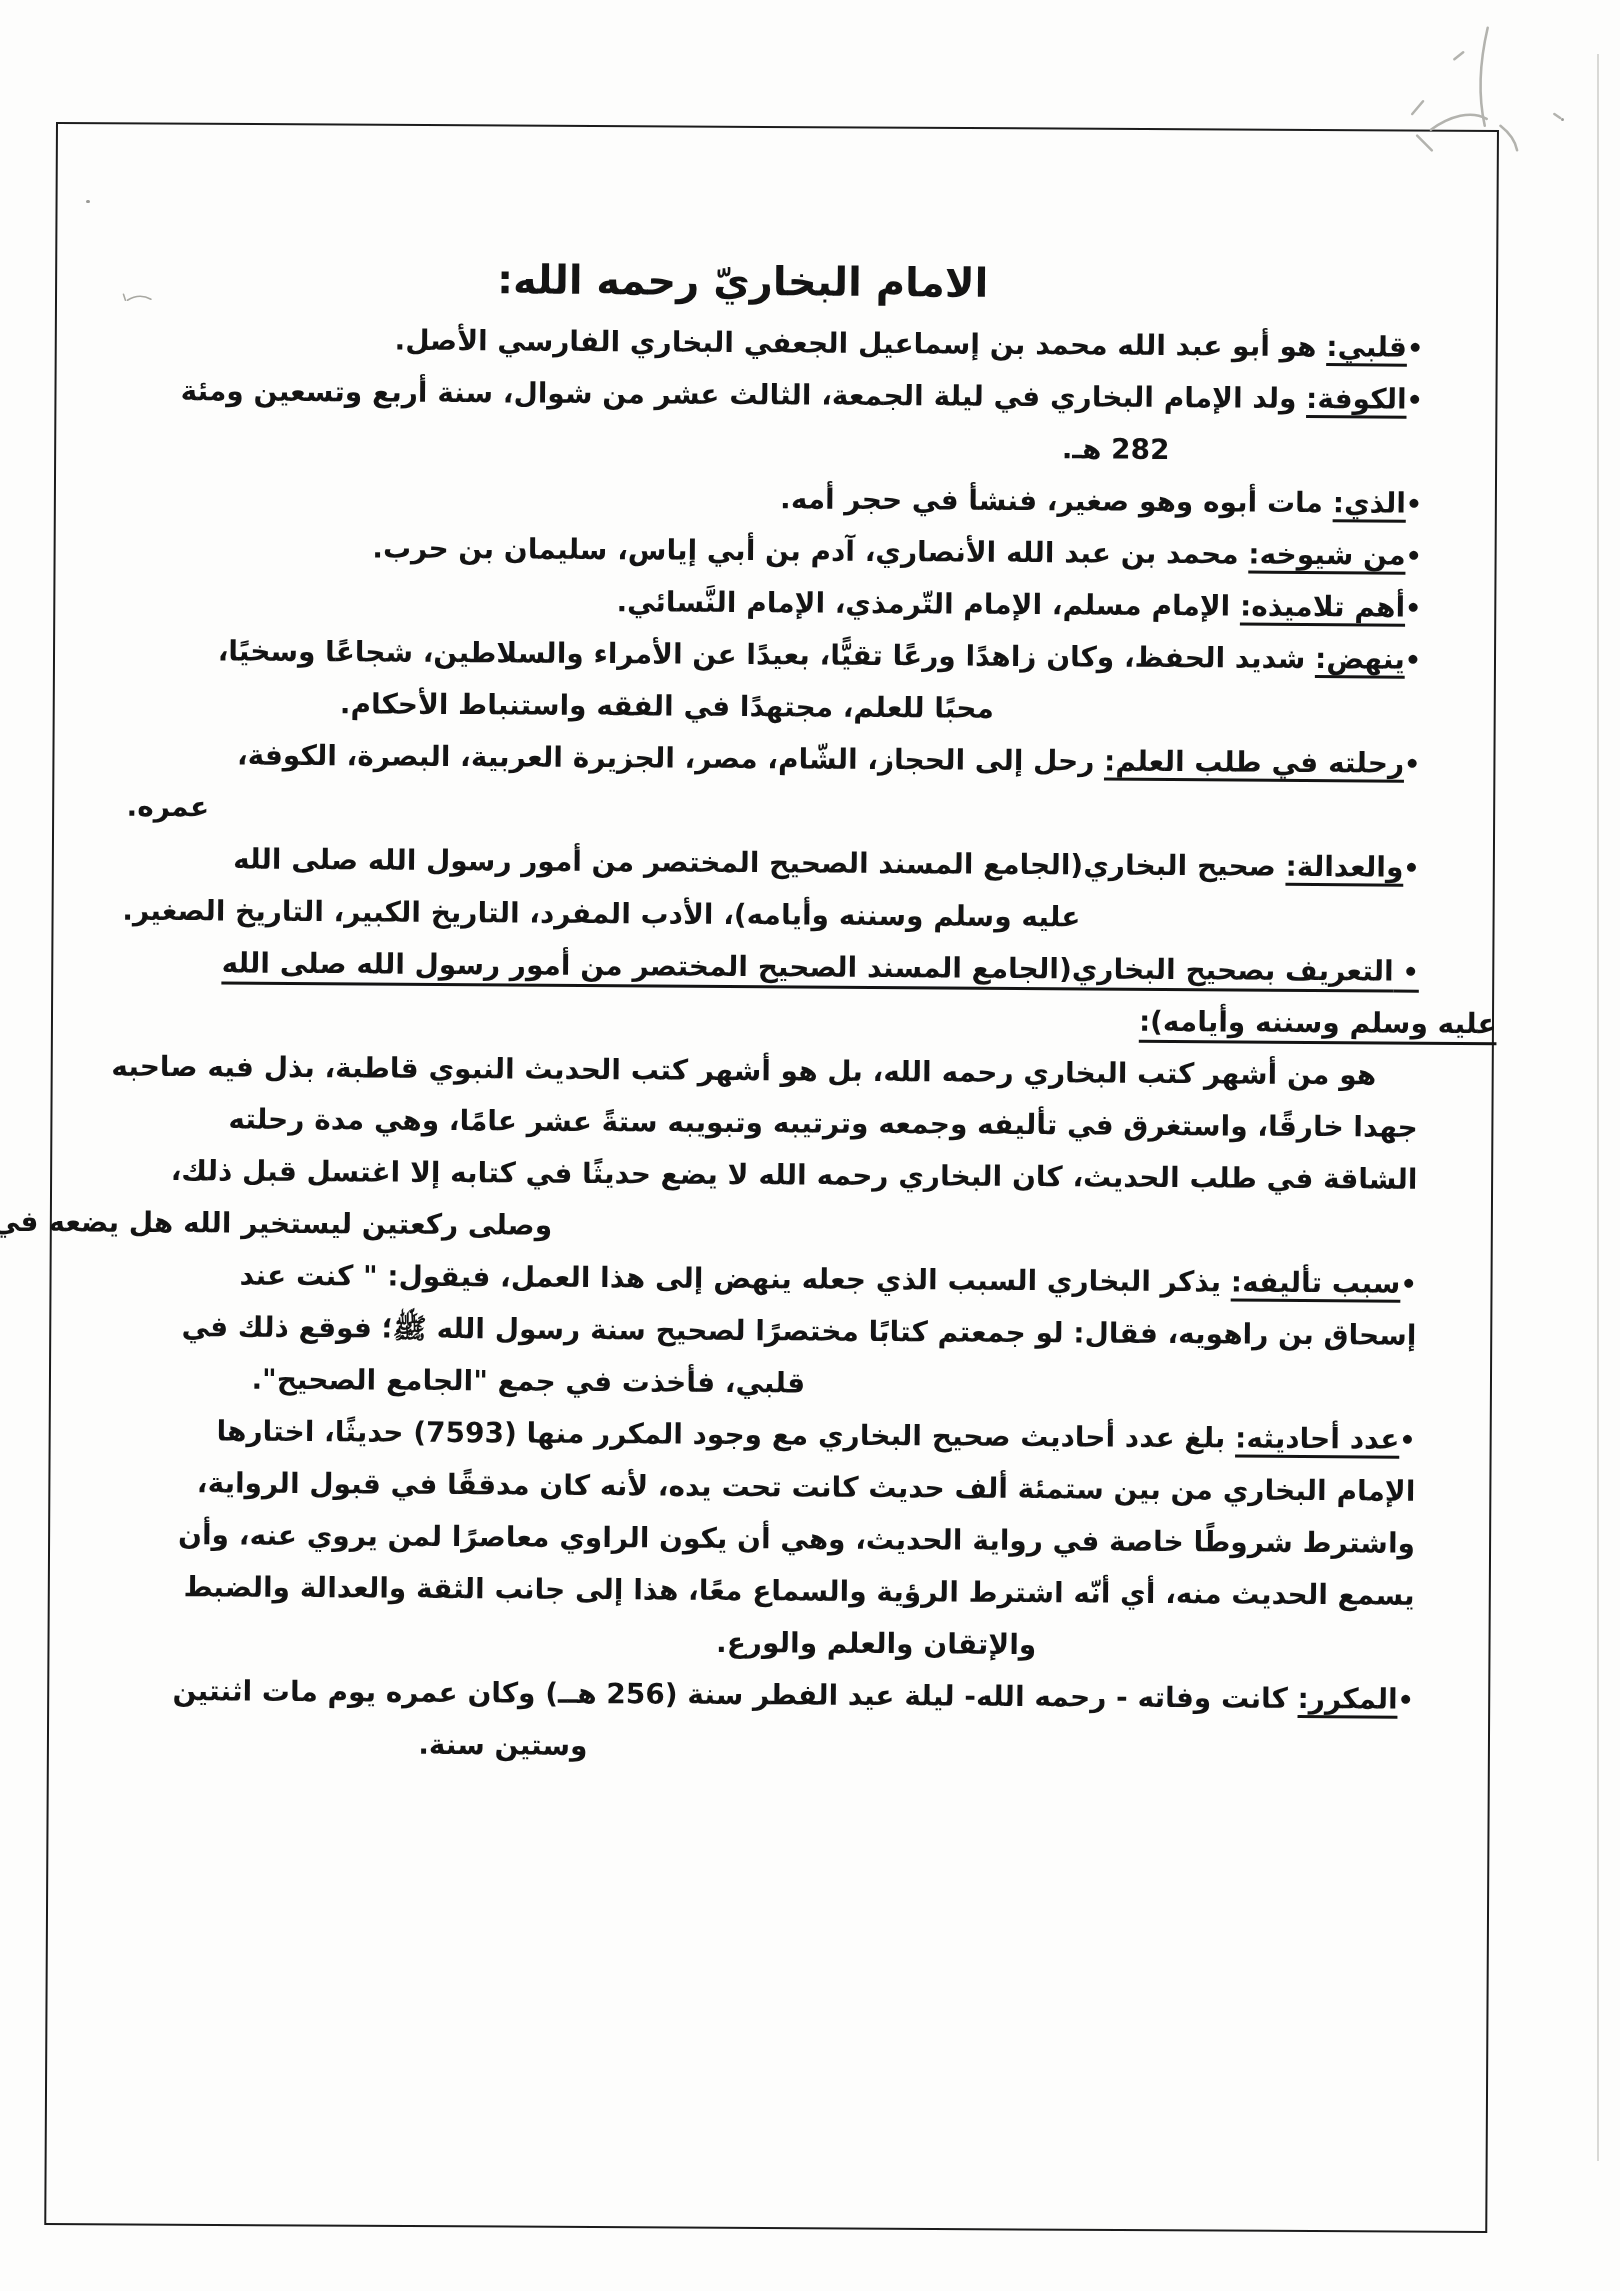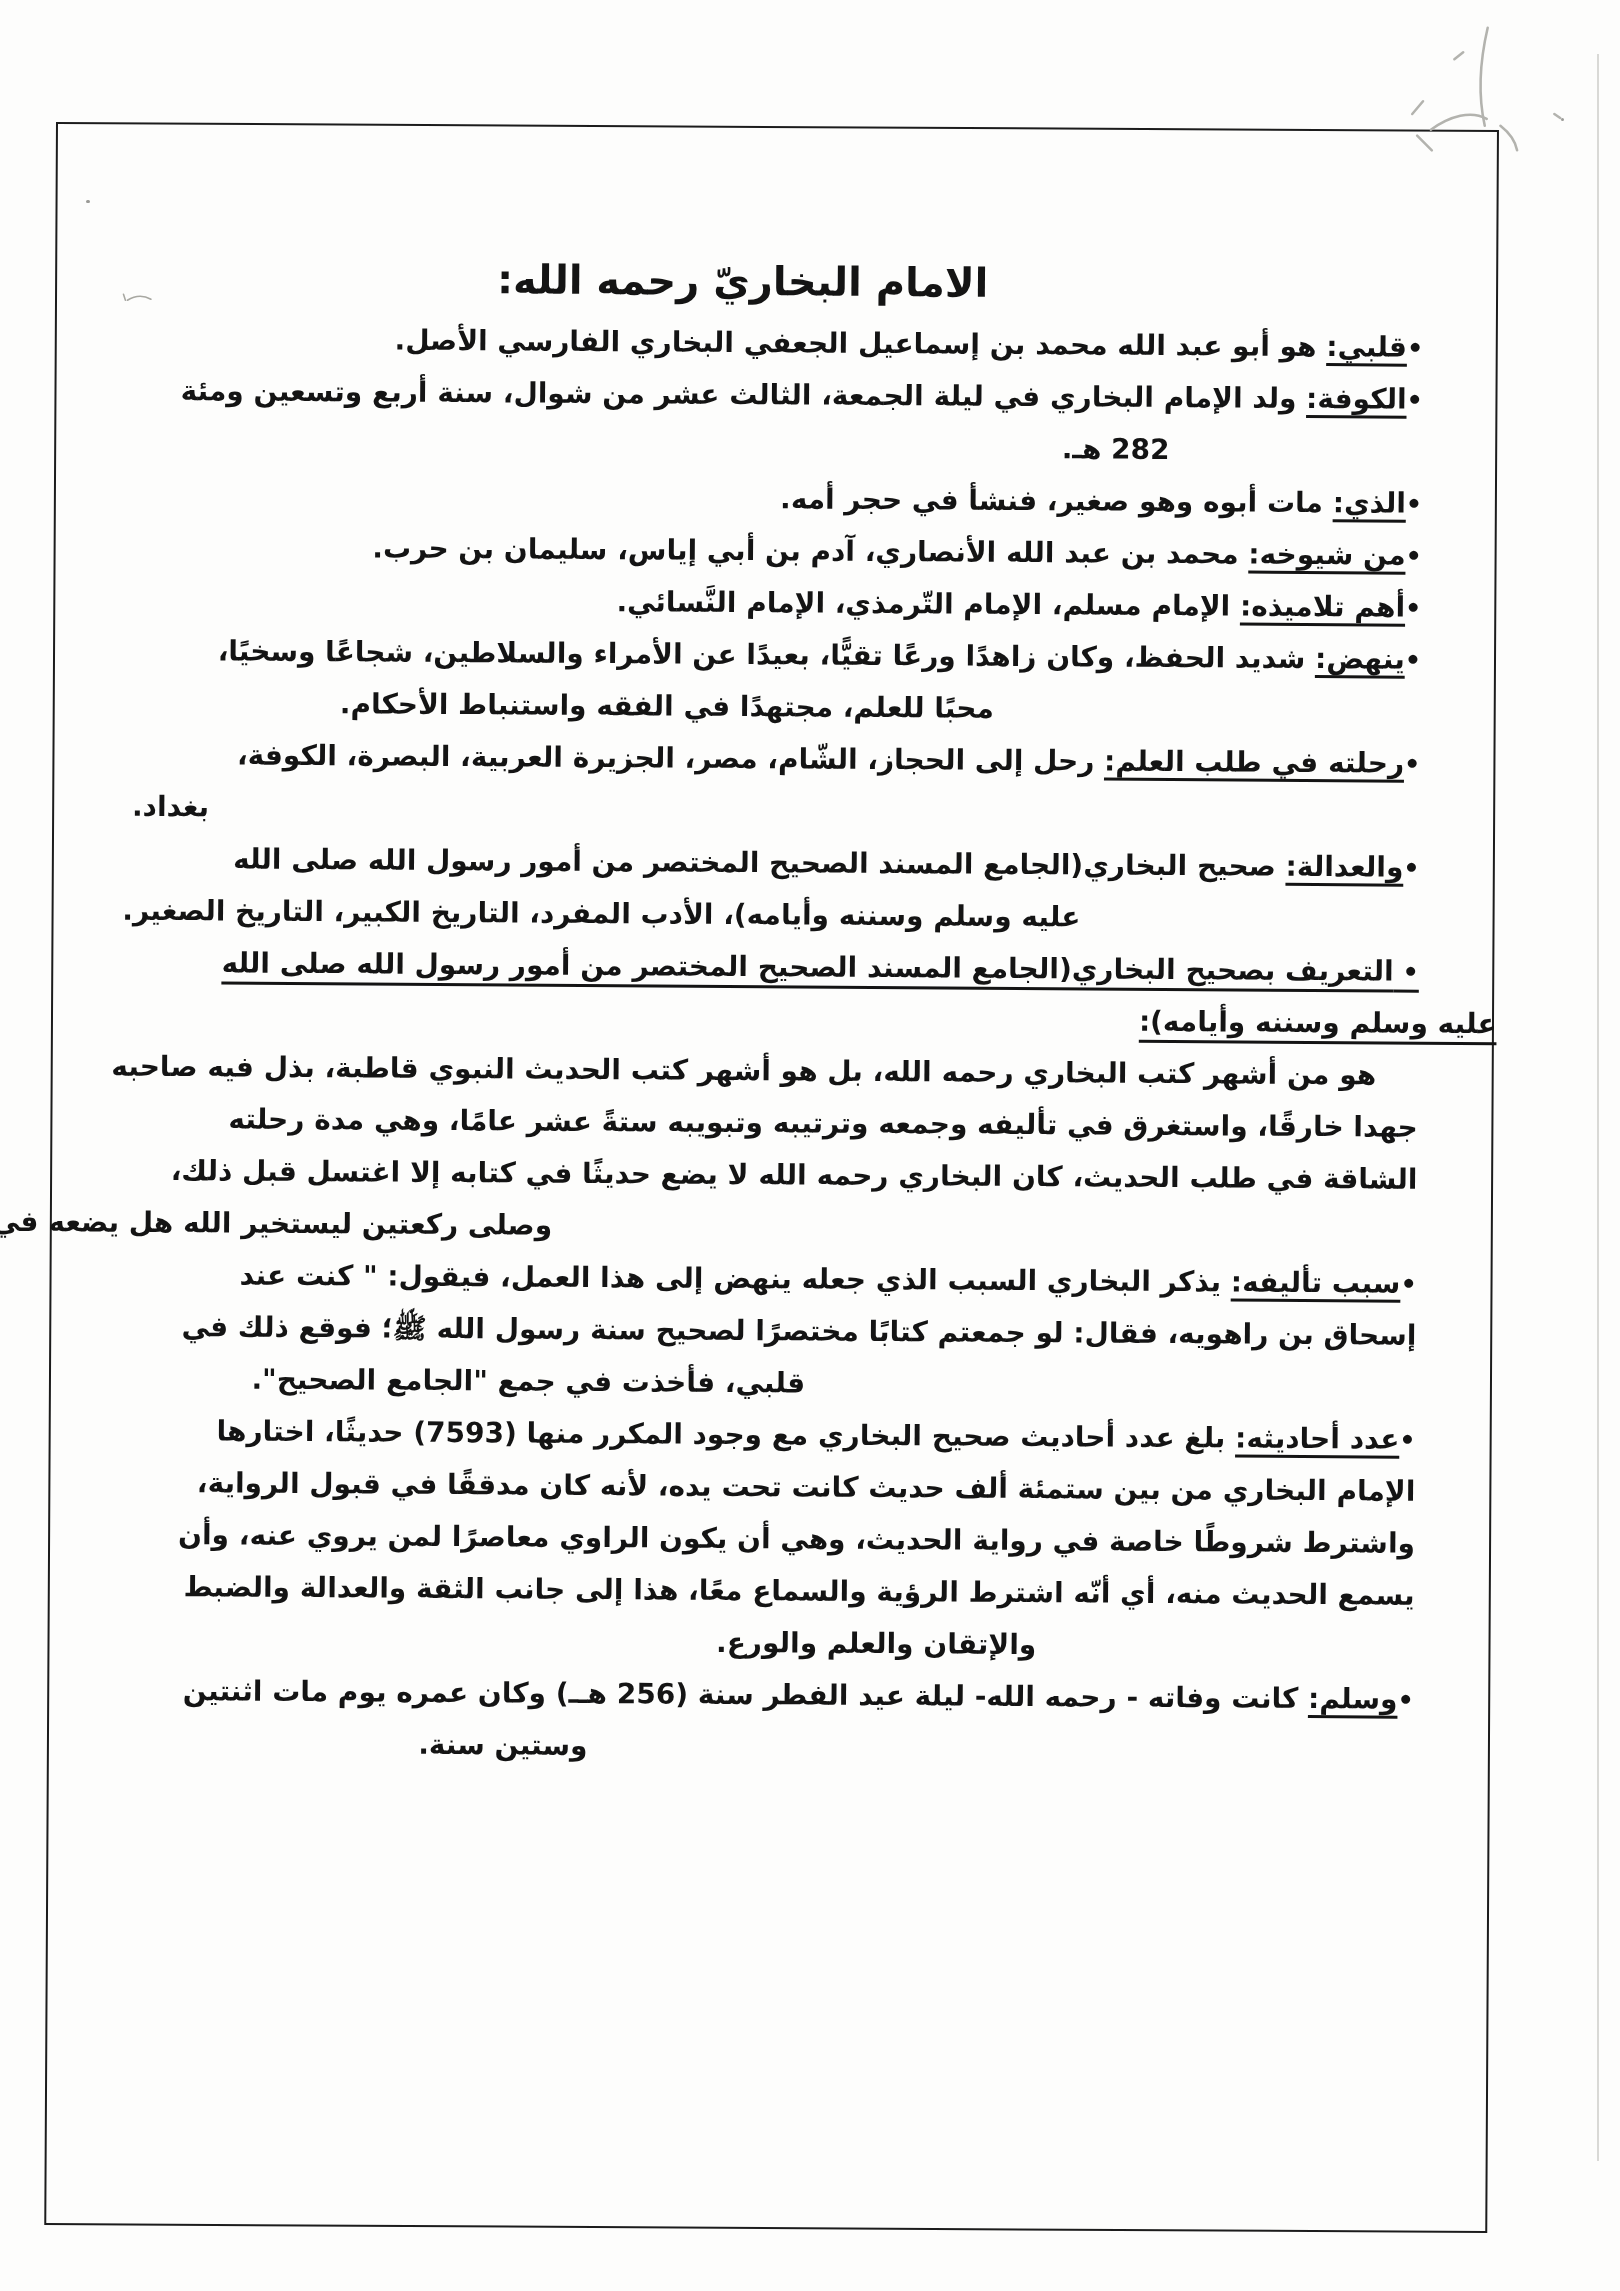--- a/index.html
+++ b/index.html
@@ -101,34 +101,34 @@
   <div class="lines" id="lines">
       <div class="line" dir="rtl" style="margin-right: 0px;"><span class="bullet">•</span><span class="lbl">قلبي:</span> <span class="txt">هو أبو عبد الله محمد بن إسماعيل الجعفي البخاري الفارسي الأصل.</span></div>
       <div class="line" dir="rtl" style="margin-right: 0px;"><span class="bullet">•</span><span class="lbl">الكوفة:</span> <span class="txt">ولد الإمام البخاري في ليلة الجمعة، الثالث عشر من شوال، سنة أربع وتسعين ومئة</span></div>
       <div class="line" dir="rtl" style="margin-right: 253px;"><span class="txt">282 هـ.</span></div>
       <div class="line" dir="rtl" style="margin-right: 0px;"><span class="bullet">•</span><span class="lbl">الذي:</span> <span class="txt">مات أبوه وهو صغير، فنشأ في حجر أمه.</span></div>
       <div class="line" dir="rtl" style="margin-right: 0px;"><span class="bullet">•</span><span class="lbl">من شيوخه:</span> <span class="txt">محمد بن عبد الله الأنصاري، آدم بن أبي إياس، سليمان بن حرب.</span></div>
       <div class="line" dir="rtl" style="margin-right: 0px;"><span class="bullet">•</span><span class="lbl">أهم تلاميذه:</span> <span class="txt">الإمام مسلم، الإمام التّرمذي، الإمام النَّسائي.</span></div>
       <div class="line" dir="rtl" style="margin-right: 0px;"><span class="bullet">•</span><span class="lbl">ينهض:</span> <span class="txt">شديد الحفظ، وكان زاهدًا ورعًا تقيًّا، بعيدًا عن الأمراء والسلاطين، شجاعًا وسخيًا،</span></div>
       <div class="line" dir="rtl" style="margin-right: 427px;"><span class="txt">محبًا للعلم، مجتهدًا في الفقه واستنباط الأحكام.</span></div>
       <div class="line" dir="rtl" style="margin-right: 0px;"><span class="bullet">•</span><span class="lbl">رحلته في طلب العلم:</span> <span class="txt">رحل إلى الحجاز، الشّام، مصر، الجزيرة العربية، البصرة، الكوفة،</span></div>
-      <div class="line" dir="rtl" style="margin-right: 1211px;"><span class="txt">بغداد.</span></div>
+      <div class="line" dir="rtl" style="margin-right: 1211px;"><span class="txt">عمره.</span></div>
       <div class="line" dir="rtl" style="margin-right: 0px;"><span class="bullet">•</span><span class="lbl">والعدالة:</span> <span class="txt">صحيح البخاري(الجامع المسند الصحيح المختصر من أمور رسول الله صلى الله</span></div>
       <div class="line" dir="rtl" style="margin-right: 339px;"><span class="txt">عليه وسلم وسننه وأيامه)، الأدب المفرد، التاريخ الكبير، التاريخ الصغير.</span></div>
       <div class="line u-all" dir="rtl" style="margin-right: 0px;"><span class="bullet">• </span><span class="txt">التعريف بصحيح البخاري(الجامع المسند الصحيح المختصر من أمور رسول الله صلى الله</span></div>
       <div class="line u-all" dir="rtl" style="margin-right: -78px;"><span class="txt">عليه وسلم وسننه وأيامه):</span></div>
       <div class="line" dir="rtl" style="margin-right: 42px;"><span class="txt">هو من أشهر كتب البخاري رحمه الله، بل هو أشهر كتب الحديث النبوي قاطبة، بذل فيه صاحبه</span></div>
       <div class="line" dir="rtl" style="margin-right: 0px;"><span class="txt">جهدا خارقًا، واستغرق في تأليفه وجمعه وترتيبه وتبويبه ستةً عشر عامًا، وهي مدة رحلته</span></div>
       <div class="line" dir="rtl" style="margin-right: 0px;"><span class="txt">الشاقة في طلب الحديث، كان البخاري رحمه الله لا يضع حديثًا في كتابه إلا اغتسل قبل ذلك،</span></div>
       <div class="line" dir="rtl" style="margin-right: 865px;"><span class="txt">وصلى ركعتين ليستخير الله هل يضعه في كتابه أم لا؟</span></div>
       <div class="line" dir="rtl" style="margin-right: 0px;"><span class="bullet">•</span><span class="lbl">سبب تأليفه:</span> <span class="txt">يذكر البخاري السبب الذي جعله ينهض إلى هذا العمل، فيقول: " كنت عند</span></div>
       <div class="line" dir="rtl" style="margin-right: 0px;"><span class="txt">إسحاق بن راهويه، فقال: لو جمعتم كتابًا مختصرًا لصحيح سنة رسول الله ﷺ؛ فوقع ذلك في</span></div>
       <div class="line" dir="rtl" style="margin-right: 611px;"><span class="txt">قلبي، فأخذت في جمع "الجامع الصحيح".</span></div>
       <div class="line" dir="rtl" style="margin-right: 0px;"><span class="bullet">•</span><span class="lbl">عدد أحاديثه:</span> <span class="txt">بلغ عدد أحاديث صحيح البخاري مع وجود المكرر منها (7593) حديثًا، اختارها</span></div>
       <div class="line" dir="rtl" style="margin-right: 0px;"><span class="txt">الإمام البخاري من بين ستمئة ألف حديث كانت تحت يده، لأنه كان مدققًا في قبول الرواية،</span></div>
       <div class="line" dir="rtl" style="margin-right: 0px;"><span class="txt">واشترط شروطًا خاصة في رواية الحديث، وهي أن يكون الراوي معاصرًا لمن يروي عنه، وأن</span></div>
       <div class="line" dir="rtl" style="margin-right: 0px;"><span class="txt">يسمع الحديث منه، أي أنّه اشترط الرؤية والسماع معًا، هذا إلى جانب الثقة والعدالة والضبط</span></div>
       <div class="line" dir="rtl" style="margin-right: 378px;"><span class="txt">والإتقان والعلم والورع.</span></div>
-      <div class="line" dir="rtl" style="margin-right: 0px;"><span class="bullet">•</span><span class="lbl">وسلم:</span> <span class="txt">كانت وفاته - رحمه الله- ليلة عيد الفطر سنة (256 هــ) وكان عمره يوم مات اثنتين</span></div>
+      <div class="line" dir="rtl" style="margin-right: 0px;"><span class="bullet">•</span><span class="lbl">المكرر:</span> <span class="txt">كانت وفاته - رحمه الله- ليلة عيد الفطر سنة (256 هــ) وكان عمره يوم مات اثنتين</span></div>
       <div class="line" dir="rtl" style="margin-right: 826px;"><span class="txt">وستين سنة.</span></div>
     </div>
 </div>
 
 
 </body></html>

